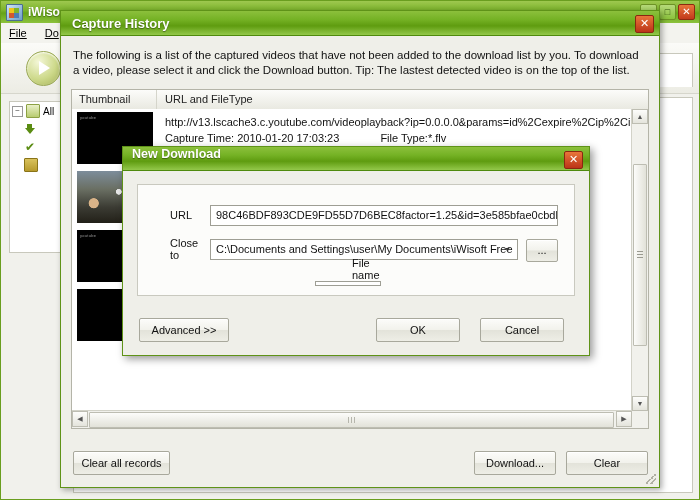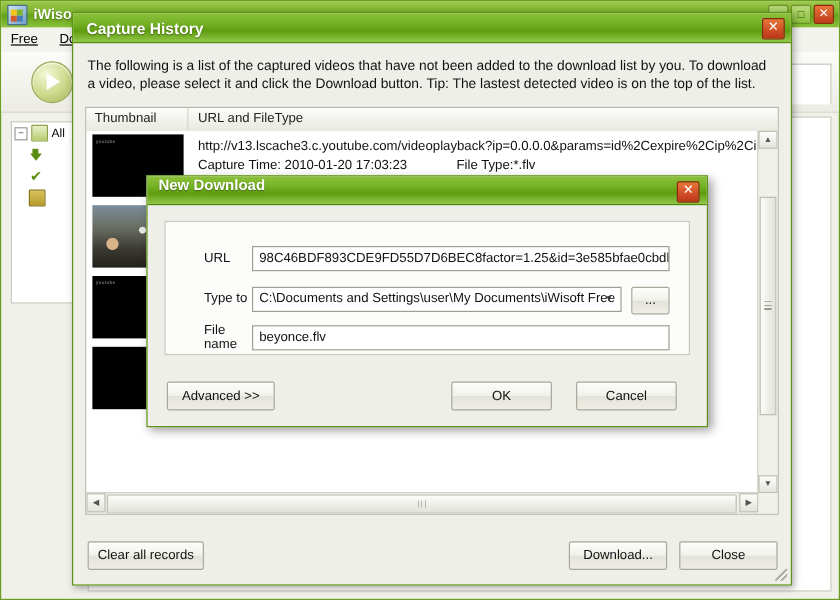--- a/index.html
+++ b/index.html
@@ -261,21 +261,21 @@
       <div class="app-icon"></div>
       <div class="app-title">iWiso</div>
       <div class="app-winbtns">
         <div class="wbtn">_</div>
         <div class="wbtn">□</div>
         <div class="wbtn close">✕</div>
       </div>
     </div>
 
     <div class="app-menubar">
-      <div class="menu-item"><u>Free</u></div>
+      <div class="menu-item"><u>File</u></div>
       <div class="menu-item"><u>Do</u></div>
     </div>
 
     <div class="app-toolbar">
       <div class="tb-play"></div>
     </div>
 
     <div class="app-tabstrip">
       <span>ing..</span>
     </div>
@@ -365,46 +365,46 @@
       <div class="hscroll">
         <div class="hsb-btn" style="left:0;">◀</div>
         <div class="hsb-thumb"></div>
         <div class="hsb-btn" style="right:0;">▶</div>
       </div>
       <div class="corner-box"></div>
     </div>
 
     <div class="btn ch-btn-clear">Clear all records</div>
     <div class="btn ch-btn-download">Download...</div>
-    <div class="btn ch-btn-close">Close</div>
+    <div class="btn ch-btn-close">Clear</div>
     <div class="grip"></div>
   </div>
 
   <div class="nd-window">
     <div class="nd-titlebar">
       <div class="nd-title">New Download</div>
       <div class="nd-close">✕</div>
     </div>
 
     <div class="nd-panel">
       <div class="fld-row" style="top:18px;">
         <div class="fld-label">URL</div>
         <div class="txtbox" style="flex:1;margin-right:16px;">98C46BDF893CDE9FD55D7D6BEC8factor=1.25&amp;id=3e585bfae0cbdb74</div>
       </div>
 
       <div class="fld-row" style="top:52px;">
-        <div class="fld-label">Type to</div>
+        <div class="fld-label">Close to</div>
         <div style="flex:1;margin-right:16px;position:relative;height:21px;">
           <div class="combobox" style="position:absolute;left:0;right:40px;">C:\Documents and Settings\user\My Documents\iWisoft Free<span class="combo-arrow">▼</span>
           </div>
           <div class="btn btn-browse">...</div>
         </div>
       </div>
 
-      <div class="fld-row" style="top:84px;">
+      <div class="fld-row" style="top:72px;flex-direction:column;">
         <div class="fld-label">File name</div>
         <div class="txtbox" style="flex:1;margin-right:16px;">beyonce.flv</div>
       </div>
     </div>
 
     <div class="btn nd-btn-adv">Advanced &gt;&gt;</div>
     <div class="btn nd-btn-ok">OK</div>
     <div class="btn nd-btn-cancel">Cancel</div>
   </div>
 

